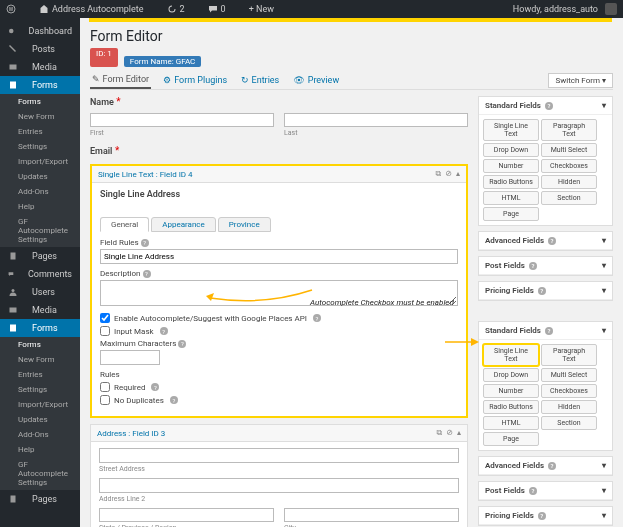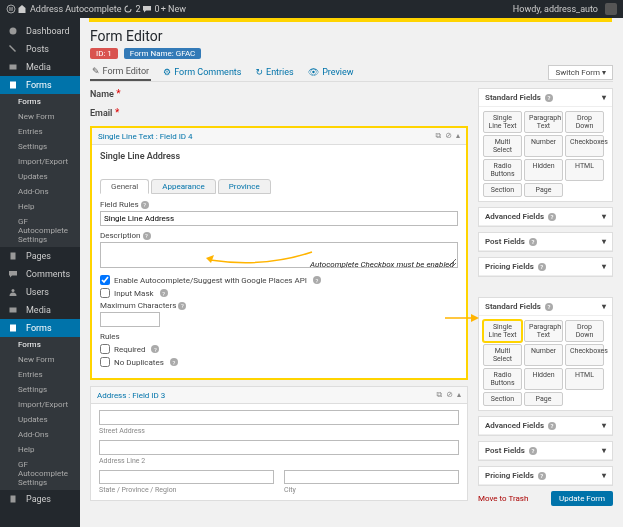--- a/index.html
+++ b/index.html
@@ -1,34 +1,34 @@
 <!DOCTYPE html>
 <html><head>
 <meta charset="utf-8">
 <style>
 * { box-sizing: border-box; margin: 0; padding: 0; font-family: -apple-system, "Segoe UI", Roboto, Arial, sans-serif; }
 body { background: #f1f1f1; font-size: 10px; color: #444; }
 .adminbar { background: #23282d; color: #ccc; height: 18px; display: flex; align-items: center; padding: 0 6px; font-size: 9px; justify-content: space-between; }
-.adminbar .left { display: flex; gap: 1px; align-items: center; }
+.adminbar .left { display: flex; gap: 23px; align-items: center; }
 .adminbar .item { display: flex; align-items: center; gap: 3px; cursor: pointer; }
 .adminbar svg { width: 10px; height: 10px; fill: #ccc; }
 .layout { display: flex; min-height: 509px; }
 .sidebar { width: 80px; background: #23282d; color: #ccc; font-size: 9px; padding-top: 4px; }
-.sidebar .row { padding: 4px 8px; display: flex; align-items: center; gap: 8px; cursor: pointer; }
+.sidebar .row { padding: 4px 8px; display: flex; align-items: center; gap: 14px; cursor: pointer; }
 .sidebar .row.current { background: #0073aa; color: #fff; }
 .sidebar .sub { background: #32373c; padding: 3px 8px 3px 18px; font-size: 8px; color: #aaa; }
 .sidebar .sub.active { color: #fff; }
 .sidebar svg { width: 10px; height: 10px; fill: #999; }
 .content { flex: 1; padding: 0 10px 10px 10px; }
 .ytop { height: 4px; background: #ffd400; margin-left: -1px; width: 100%; }
 h1.title { font-size: 14px; font-weight: 400; margin: 6px 0 4px; color: #23282d; }
 .idrow { display: flex; gap: 6px; margin-bottom: 4px; }
 .pill { border-radius: 2px; padding: 1px 6px; font-size: 8px; color: #fff; }
 .pill.red { background: #d9534f; }
-.pill.blue { background: #337ab7; }
+.pill.blue { background: #337ab7; margin-top: 8px; }
 .tabs { display: flex; align-items: center; border-bottom: 1px solid #ddd; margin-bottom: 6px; gap: 10px; font-size: 9px; }
 .tabs .tab { display: flex; align-items: center; gap: 3px; color: #0073aa; padding: 3px 2px; cursor: pointer; }
 .tabs .tab.active { color: #555; border-bottom: 2px solid #555; }
 .tabs .sw { margin-left: auto; border: 1px solid #ccc; background: #fff; padding: 2px 6px; font-size: 8px; cursor: pointer; }
 .main { display: flex; gap: 10px; }
 .left { flex: 1; }
 .right { width: 135px; }
 .field-group { margin-bottom: 8px; }
 .lbl { font-size: 9px; font-weight: 600; }
 .req { color: #d00; }
@@ -55,21 +55,21 @@
 .help { display: inline-flex; width: 8px; height: 8px; border-radius: 50%; background: #aaa; color: #fff; font-size: 6px; align-items: center; justify-content: center; margin-left: 2px; }
 .short { width: 60px !important; }
 .annotation { position: absolute; color: #222; font-size: 8px; font-style: italic; }
 .arrow { stroke: #ffb400; stroke-width: 1.5; fill: none; }
 .addrgrid { display: flex; gap: 10px; }
 .addrgrid .col { flex: 1; }
 .sidepanel { background: #fff; border: 1px solid #ddd; margin-bottom: 5px; }
 .sphead { padding: 4px 6px; font-size: 8px; font-weight: 600; display: flex; justify-content: space-between; align-items: center; cursor: pointer; border-bottom: 1px solid #eee; }
 .spbody { padding: 4px; }
 .spbody .fbtns { display: flex; flex-wrap: wrap; gap: 2px; }
-.fbtn { border: 1px solid #ccc; background: #f7f7f7; font-size: 7px; padding: 2px 4px; width: 39px; text-align: center; cursor: pointer; border-radius: 2px; }
+.fbtn { border: 1px solid #ccc; background: #f7f7f7; font-size: 7px; padding: 2px 4px; width: 56px; text-align: center; cursor: pointer; border-radius: 2px; }
 .fbtn.hl { border: 1px solid #ffd400; box-shadow: 0 0 0 1px #ffd400; }
 .actions { display: flex; justify-content: space-between; align-items: center; margin-top: 4px; font-size: 8px; }
 .trash { color: #a00; cursor: pointer; }
 .updbtn { background: #0073aa; color: #fff; border: none; padding: 3px 8px; font-size: 8px; border-radius: 2px; cursor: pointer; }
 .badge { background: #d54e21; color: #fff; border-radius: 7px; font-size: 7px; padding: 0 4px; margin-left: 2px; }
 .relwrap { position: relative; }
 </style>
 </head>
 <body>
 
@@ -194,30 +194,34 @@
 
   <div class="content">
     <div class="ytop"></div>
     <h1 class="title">Form Editor</h1>
     <div class="idrow">
       <span class="pill red">ID: 1</span>
       <span class="pill blue">Form Name: GFAC</span>
     </div>
     <div class="tabs">
       <span class="tab active">✎ <span>Form Editor</span></span>
-      <span class="tab">⚙ <span>Form Comments</span></span>
+      <span class="tab">⚙ <span>Form Plugins</span></span>
       <span class="tab">↻ <span>Entries</span></span>
       <span class="tab">👁 <span>Preview</span></span>
       <span class="sw">Switch Form ▾</span>
     </div>
 
     <div class="main relwrap">
       <div class="left">
         <div class="field-group">
           <span class="lbl">Name</span><span class="req"> *</span>
+          <div class="namegrid">
+            <div class="col"><input type="text" style=""><span class="sublbl">First</span></div>
+            <div class="col"><input type="text" style=""><span class="sublbl">Last</span></div>
+          </div>
         </div>
         <div class="field-group">
           <span class="lbl">Email</span><span class="req"> *</span>
         </div>
 
         <div class="panel yellow relwrap">
           <div class="panelhead">
             <span>Single Line Text : Field ID 4</span>
             <span class="icons">
                 <span>⧉</span>

